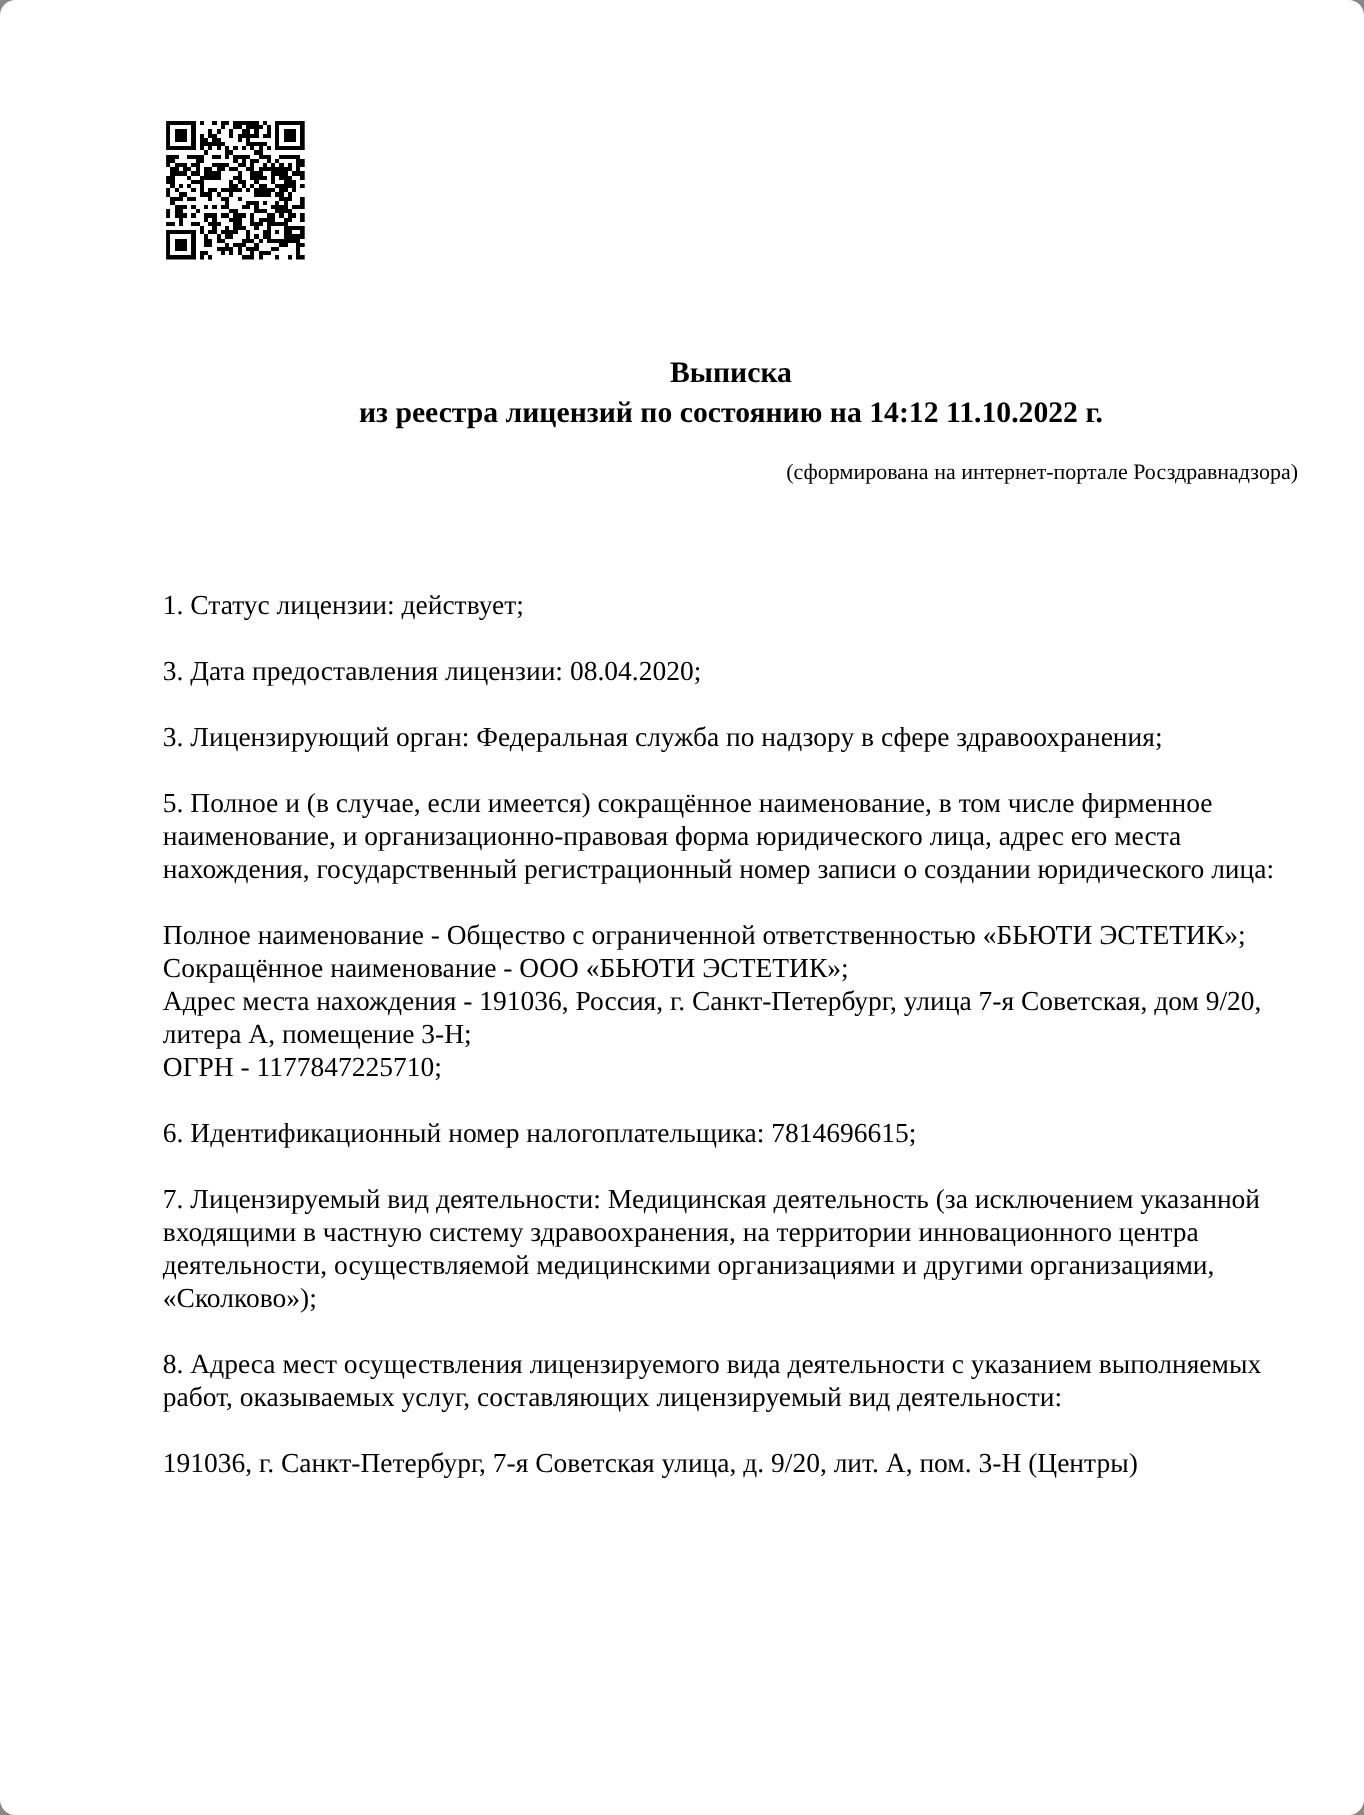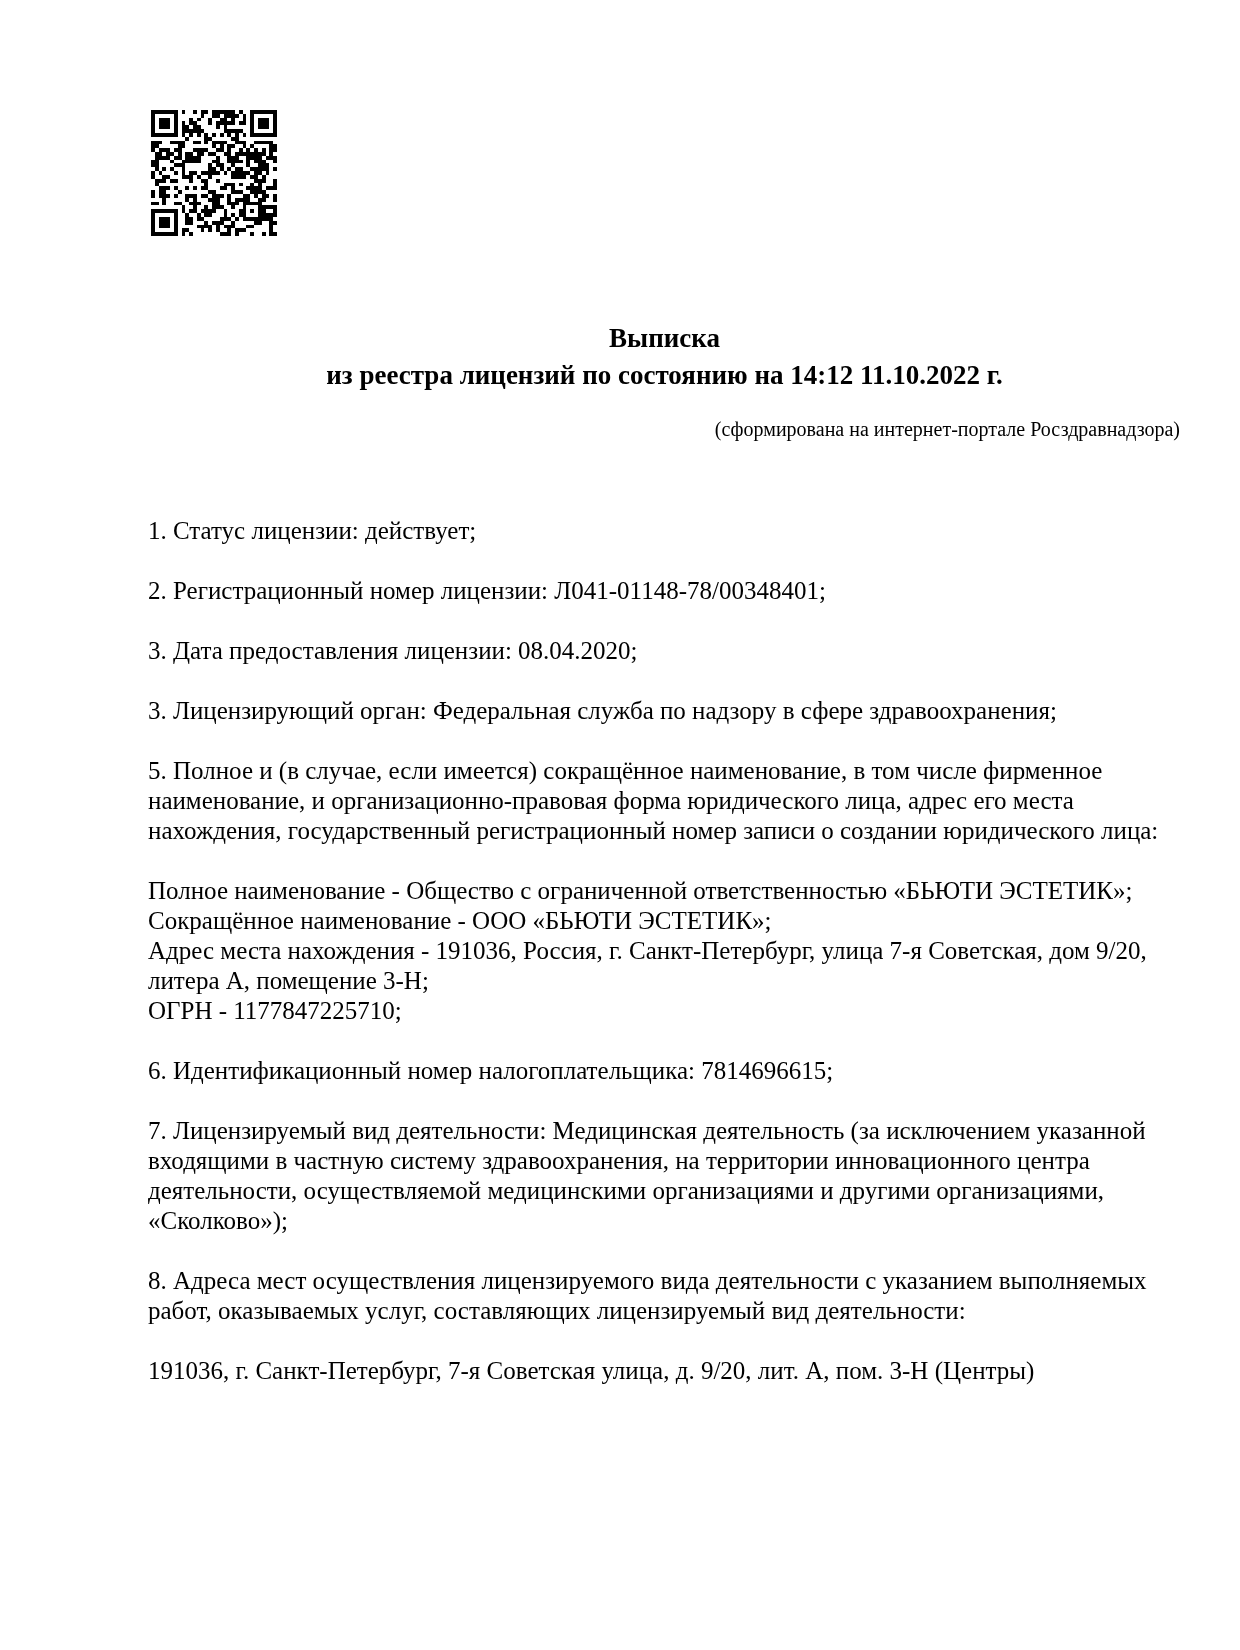--- a/index.html
+++ b/index.html
@@ -5,20 +5,21 @@
   html, body { margin: 0; padding: 0; background: #888; }
   .page {
     position: relative;
     width: 1240px;
     height: 1650px;
     background: #ffffff;
     color: #000000;
     font-family: "Liberation Serif", "DejaVu Serif", serif;
     overflow: hidden;
     margin: 0 auto;
+    border-radius: 14px;
   }
   .qr {
     position: absolute;
     left: 151px;
     top: 110px;
     width: 126px;
     height: 126px;
   }
   .doc-title {
     position: absolute;
@@ -34,21 +35,21 @@
     position: absolute;
     right: 60px;
     top: 416px;
     text-align: right;
     font-size: 20px;
     line-height: 26px;
   }
   .doc-body {
     position: absolute;
     left: 148px;
-    top: 516px;
+    top: 536px;
     right: 40px;
     font-size: 25px;
     line-height: 30px;
   }
   .para { margin: 0 0 30px 0; }
   .line { white-space: nowrap; }
 </style>
 </head>
 <body>
 
@@ -612,23 +613,20 @@
   </div>
 
   <div class="doc-subtitle">(сформирована на интернет-портале Росздравнадзора)</div>
 
   <div class="doc-body">
 
     <div class="para">
       <div class="line">1. Статус лицензии: действует;</div>
     </div>
 
-    <div class="para">
-      <div class="line">2. Регистрационный номер лицензии: Л041-01148-78/00348401;</div>
-    </div>
 
     <div class="para">
       <div class="line">3. Дата предоставления лицензии: 08.04.2020;</div>
     </div>
 
     <div class="para">
       <div class="line">3. Лицензирующий орган: Федеральная служба по надзору в сфере здравоохранения;</div>
     </div>
 
     <div class="para">

